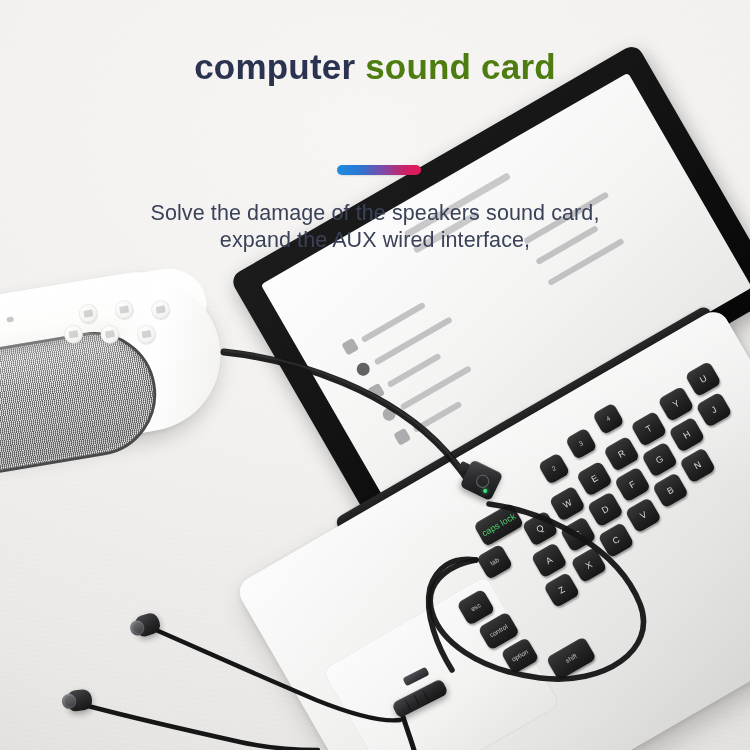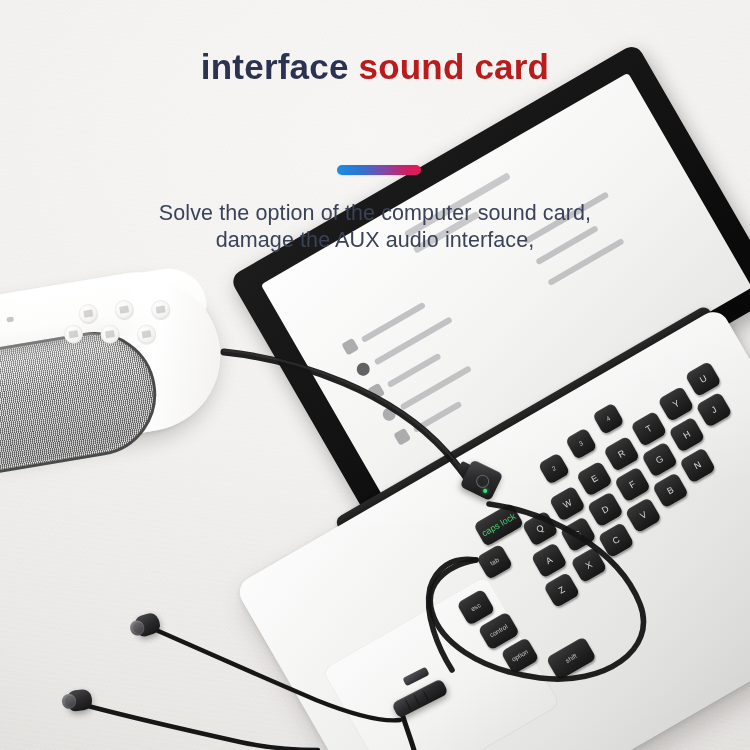--- a/index.html
+++ b/index.html
@@ -21,21 +21,21 @@
       repeating-linear-gradient(-51deg, rgba(0,0,0,.012) 0 1px, rgba(255,255,255,0) 1px 4px),
       repeating-linear-gradient(8deg, rgba(255,255,255,.25) 0 1px, rgba(255,255,255,0) 1px 5px);
   }
   .bg-vig{position:absolute;inset:0;
     background:radial-gradient(130% 110% at 50% 40%, rgba(255,255,255,0) 55%, rgba(120,118,115,.10) 100%);}
 
   
   .title{position:absolute;left:0;right:0;top:49px;text-align:center;
     font-size:35px;font-weight:700;letter-spacing:.2px;line-height:1;white-space:nowrap;}
   .t-dark{color:#2b3350;}
-  .t-blue{color:#b91c1c;}
+  .t-blue{color:#4d7c0f;}
 
   .pill{position:absolute;left:337px;top:165px;width:84px;height:10px;border-radius:6px;
     background:linear-gradient(90deg,#1a8ee2 0%,#2f74cf 28%,#7e4aa8 55%,#cf1f63 82%,#e31a56 100%);
     box-shadow:0 1px 2px rgba(0,0,0,.10);}
 
   .sub{position:absolute;left:0;right:0;top:200px;text-align:center;
     color:#3a4258;font-size:21.5px;line-height:27px;letter-spacing:.1px;font-weight:400;}
   .sub div{white-space:nowrap;}
 
   
@@ -280,23 +280,23 @@
   <div class="jack"></div>
   <div class="remote">
     <b style="left:14px;"></b>
       <b style="left:24px;"></b>
       <b style="left:34px;"></b>
   </div>
 
   <div class="bg-vig"></div>
 
   <div class="title">
-    <span class="t-dark">interface </span><span class="t-blue">sound card</span>
+    <span class="t-dark">computer </span><span class="t-blue">sound card</span>
   </div>
 
   <div class="pill"></div>
 
   <div class="sub" id="subtitle">
-      <div>Solve the option of the computer sound card,</div>
-      <div>damage the AUX audio interface,</div>
+      <div>Solve the damage of the speakers sound card,</div>
+      <div>expand the AUX wired interface,</div>
     </div>
 
 </div>
 
 </body></html>

